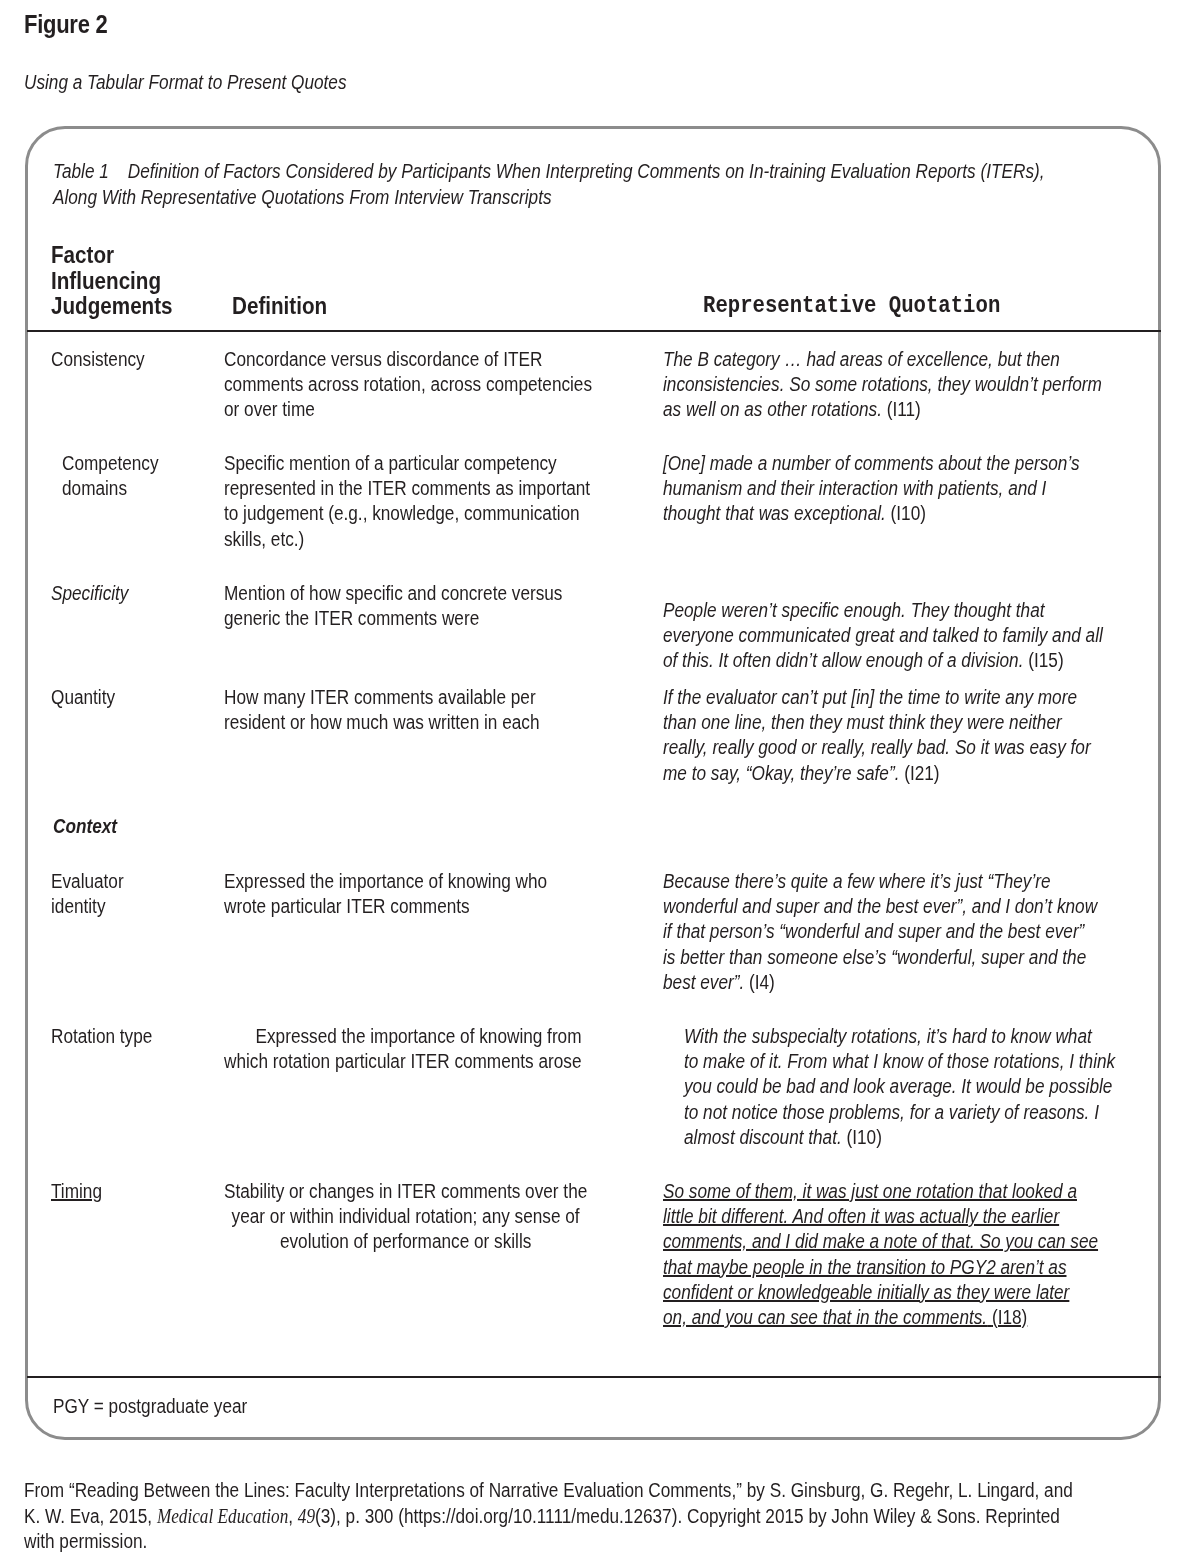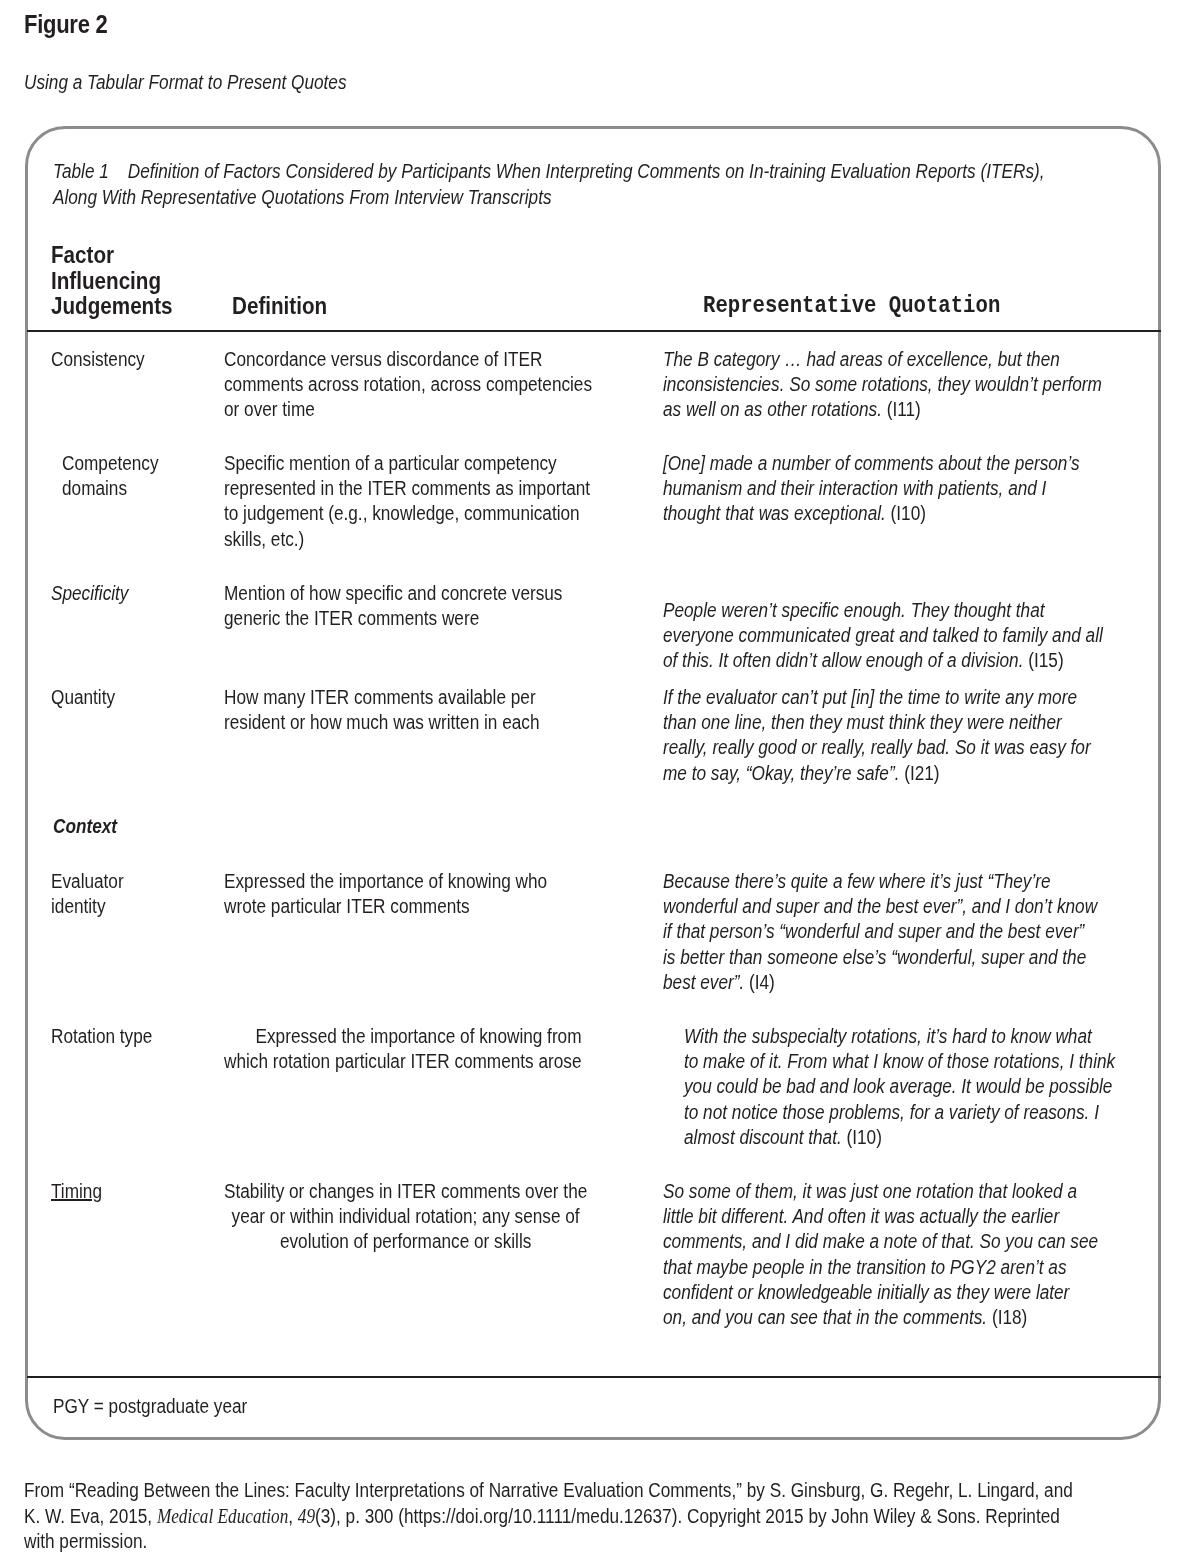--- a/index.html
+++ b/index.html
@@ -153,21 +153,21 @@
       <div class="cond"><span>almost discount that.</span> <span class="ref">(I10)</span></div>
     </div>
     <div class="cell " style="left: 51px; top: 1179px; text-decoration: underline;">
       <div class="cond"><span>Timing</span></div>
     </div>
     <div class="cell " style="left: 224px; top: 1179px; text-align: center;">
       <div class="cond"><span>Stability or changes in ITER comments over the</span></div>
       <div class="cond"><span>year or within individual rotation; any sense of</span></div>
       <div class="cond"><span>evolution of performance or skills</span></div>
     </div>
-    <div class="cell q" style="left: 663px; top: 1179px;">
+    <div class="cell q" style="left: 663px; top: 1179px; text-decoration: underline;">
       <div class="cond"><span>So some of them, it was just one rotation that looked a</span></div>
       <div class="cond"><span>little bit different. And often it was actually the earlier</span></div>
       <div class="cond"><span>comments, and I did make a note of that. So you can see</span></div>
       <div class="cond"><span>that maybe people in the transition to PGY2 aren’t as</span></div>
       <div class="cond"><span>confident or knowledgeable initially as they were later</span></div>
       <div class="cond"><span>on, and you can see that in the comments.</span> <span class="ref">(I18)</span></div>
     </div>
   </div>
 
 <div class="context cond">Context</div>

